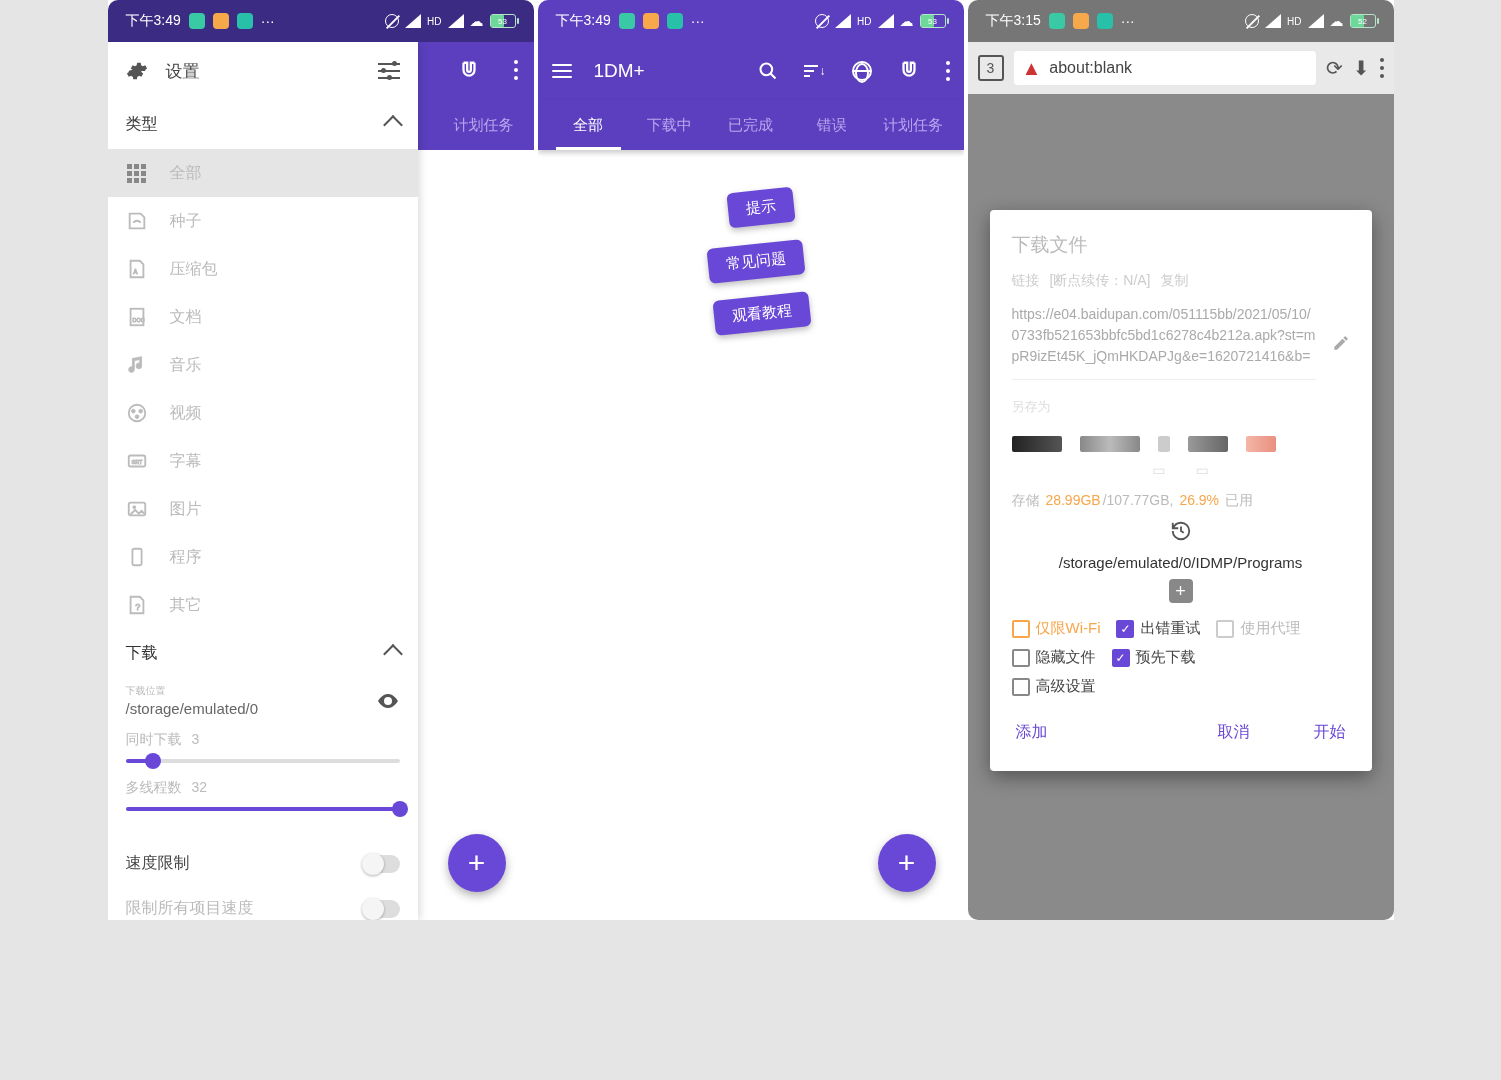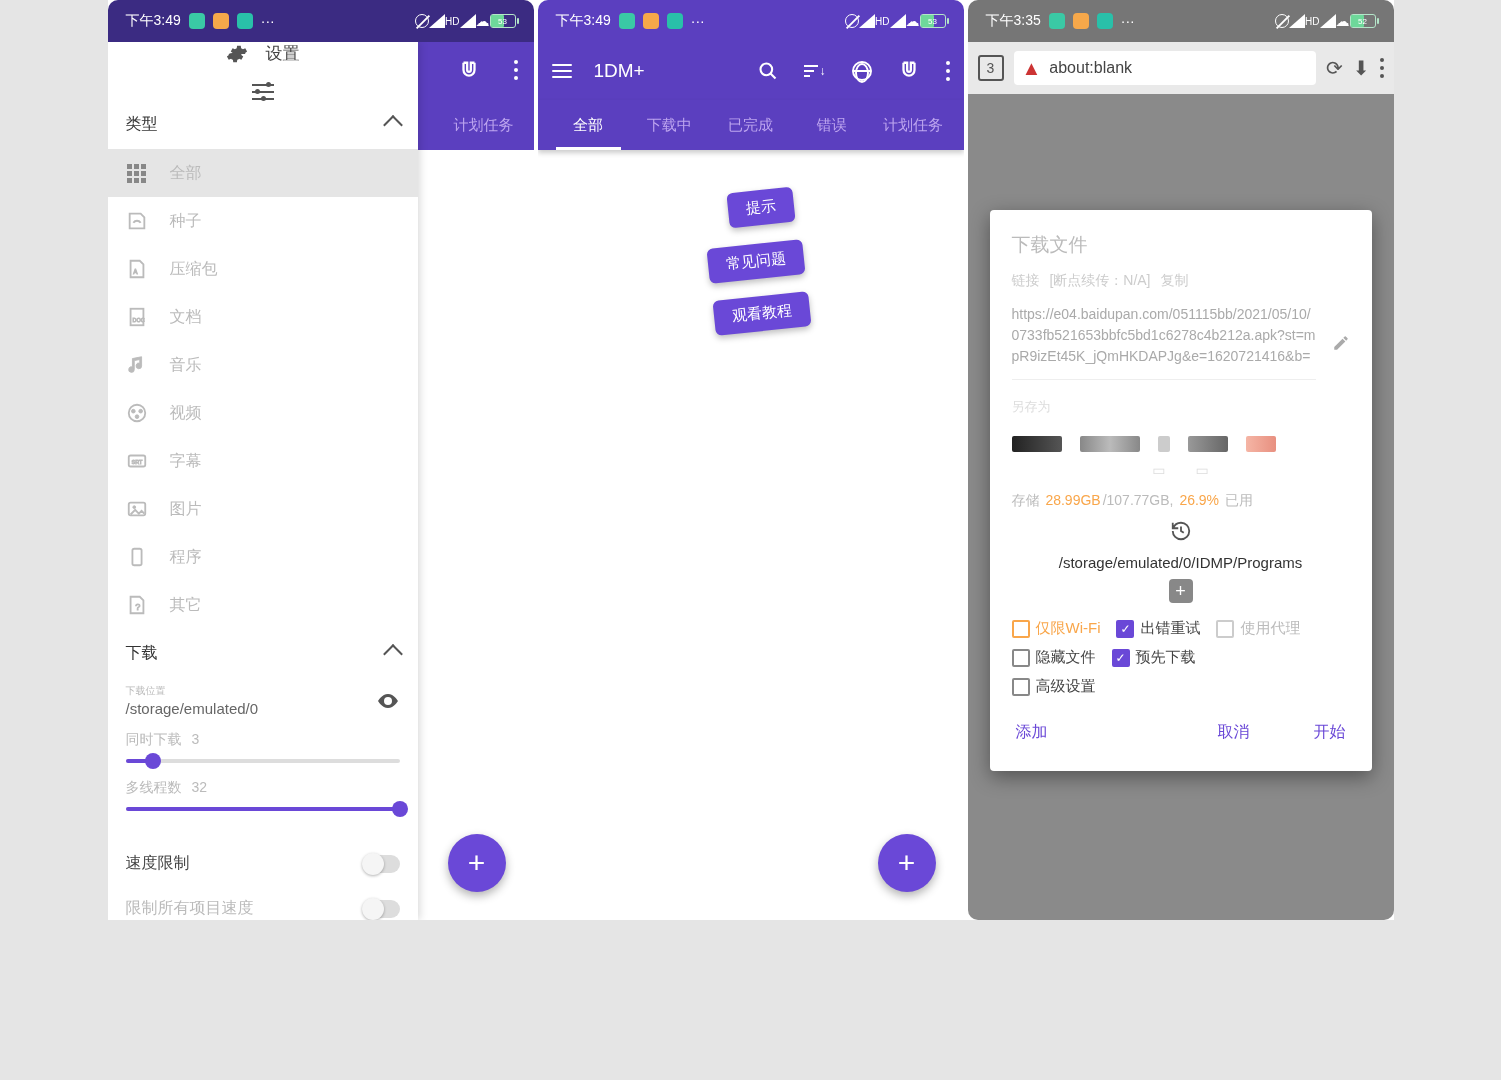--- a/index.html
+++ b/index.html
@@ -3,21 +3,21 @@
   <meta charset="utf-8">
   <style>
     * { margin: 0; padding: 0; box-sizing: border-box; font-family: -apple-system, "Helvetica Neue", Arial, sans-serif; }
     body { background: #e5e5e5; padding: 0; display: flex; justify-content: center; }
     .wrap { display: flex; gap: 0; background: #fff; }
     .phone { width: 426px; height: 920px; position: relative; overflow: hidden; background: #fff; border-radius: 10px; }
     .phone + .phone { margin-left: 4px; }
 
     .statusbar { height: 42px; background: #5b3fbf; display: flex; align-items: center; justify-content: space-between; padding: 0 18px; color: #fff; font-size: 14px; position: relative; z-index: 5; }
     .sb-left { display: flex; align-items: center; gap: 8px; }
-    .sb-right { display: flex; align-items: center; }
+    .sb-right { display: flex; align-items: center; gap: 6px; }
     .sq { width: 16px; height: 16px; border-radius: 4px; display: inline-block; }
     .sq.teal { background: #3ac9a5; }
     .sq.orange { background: #f6a84a; }
     .sq.teal2 { background: #29c0a9; }
     .sig { width: 0; height: 0; border-style: solid; border-width: 0 0 14px 16px; border-color: transparent transparent #fff transparent; }
     .batt { width: 26px; height: 14px; border: 1.5px solid #b4e5c9; border-radius: 3px; position: relative; display: flex; align-items: center; }
     .batt::after { content: ""; position: absolute; right: -4px; width: 2px; height: 6px; background: #b4e5c9; border-radius: 1px; }
     .batt-fill { width: 55%; height: 100%; background: #6ed89a; border-radius: 1px; }
     .batt-text { font-size: 8px; color: #fff; position: absolute; width: 100%; text-align: center; }
     .sb-circle { width: 14px; height: 14px; border: 1.5px solid #fff; border-radius: 50%; position: relative; }
@@ -68,21 +68,21 @@
     .fab { position: absolute; bottom: 28px; right: 28px; width: 58px; height: 58px; border-radius: 50%; background: #6a48d7; display: flex; align-items: center; justify-content: center; box-shadow: 0 4px 10px rgba(0,0,0,.3); font-size: 30px; color: #fff; }
 
     
     .p1-bg .statusbar { background: #3b2b82; }
     .p1-bg .tabbg { position: absolute; top: 42px; left: 0; right: 0; height: 108px; background: #5b3fbf; z-index: 1; }
     .p1-bg .tabbg2 { position: absolute; top: 100px; right: 0; width: 100px; z-index:1; height:50px; display:flex; align-items:center; justify-content:center; color:#bda5ef; font-size:15px;}
     .p1-magnet { position: absolute; top: 60px; right: 54px; z-index: 2; }
     .p1-dots { position: absolute; top: 60px; right: 16px; z-index: 2; }
     .drawer { position: absolute; top: 42px; left: 0; bottom: 0; width: 310px; background: #fff; z-index: 3; box-shadow: 2px 0 8px rgba(0,0,0,.15); overflow-y: auto; }
     .drawer::-webkit-scrollbar{width:0;}
-    .dr-head { height: 58px; display: flex; align-items: center; justify-content: space-between; padding: 0 18px; color: #444; flex-direction: column; }
+    .dr-head { height: 58px; display: flex; align-items: center; justify-content: space-between; padding: 0 18px; color: #444; }
     .gear { width: 22px; height: 22px; }
     .gear svg { width: 100%; height: 100%; fill: #555; }
     .dr-head-l { display: flex; align-items: center; gap: 18px; font-size: 17px; }
     .sliders { width: 22px; height: 16px; display: flex; flex-direction: column; justify-content: space-between; }
     .sliders span { height: 2px; background: #555; position:relative; }
     .sliders span::after{ content:""; position:absolute; width:5px; height:5px; background:#555; border-radius:50%; top:-2px;}
     .sliders span:nth-child(1)::after{ right:3px;}
     .sliders span:nth-child(2)::after{ left:3px;}
     .sliders span:nth-child(3)::after{ right:8px;}
 
@@ -437,21 +437,21 @@
   <div class="chip c1"><span>提示</span></div>
   <div class="chip c2"><span>常见问题</span></div>
   <div class="chip c3"><span>观看教程</span></div>
 
   <div class="fab">+</div>
 </div>
 
 <div class="phone p3">
   <div class="statusbar">
     <div class="sb-left">
-      <span>下午3:35</span>
+      <span>下午3:15</span>
       <span class="sq teal"></span>
       <span class="sq orange"></span>
       <span class="sq teal2"></span>
       <span>···</span>
     </div>
     <div class="sb-right">
       <span class="sb-circle"></span>
       <span class="sig"></span>
       <span style="font-size:10px">HD</span>
       <span class="sig"></span>

